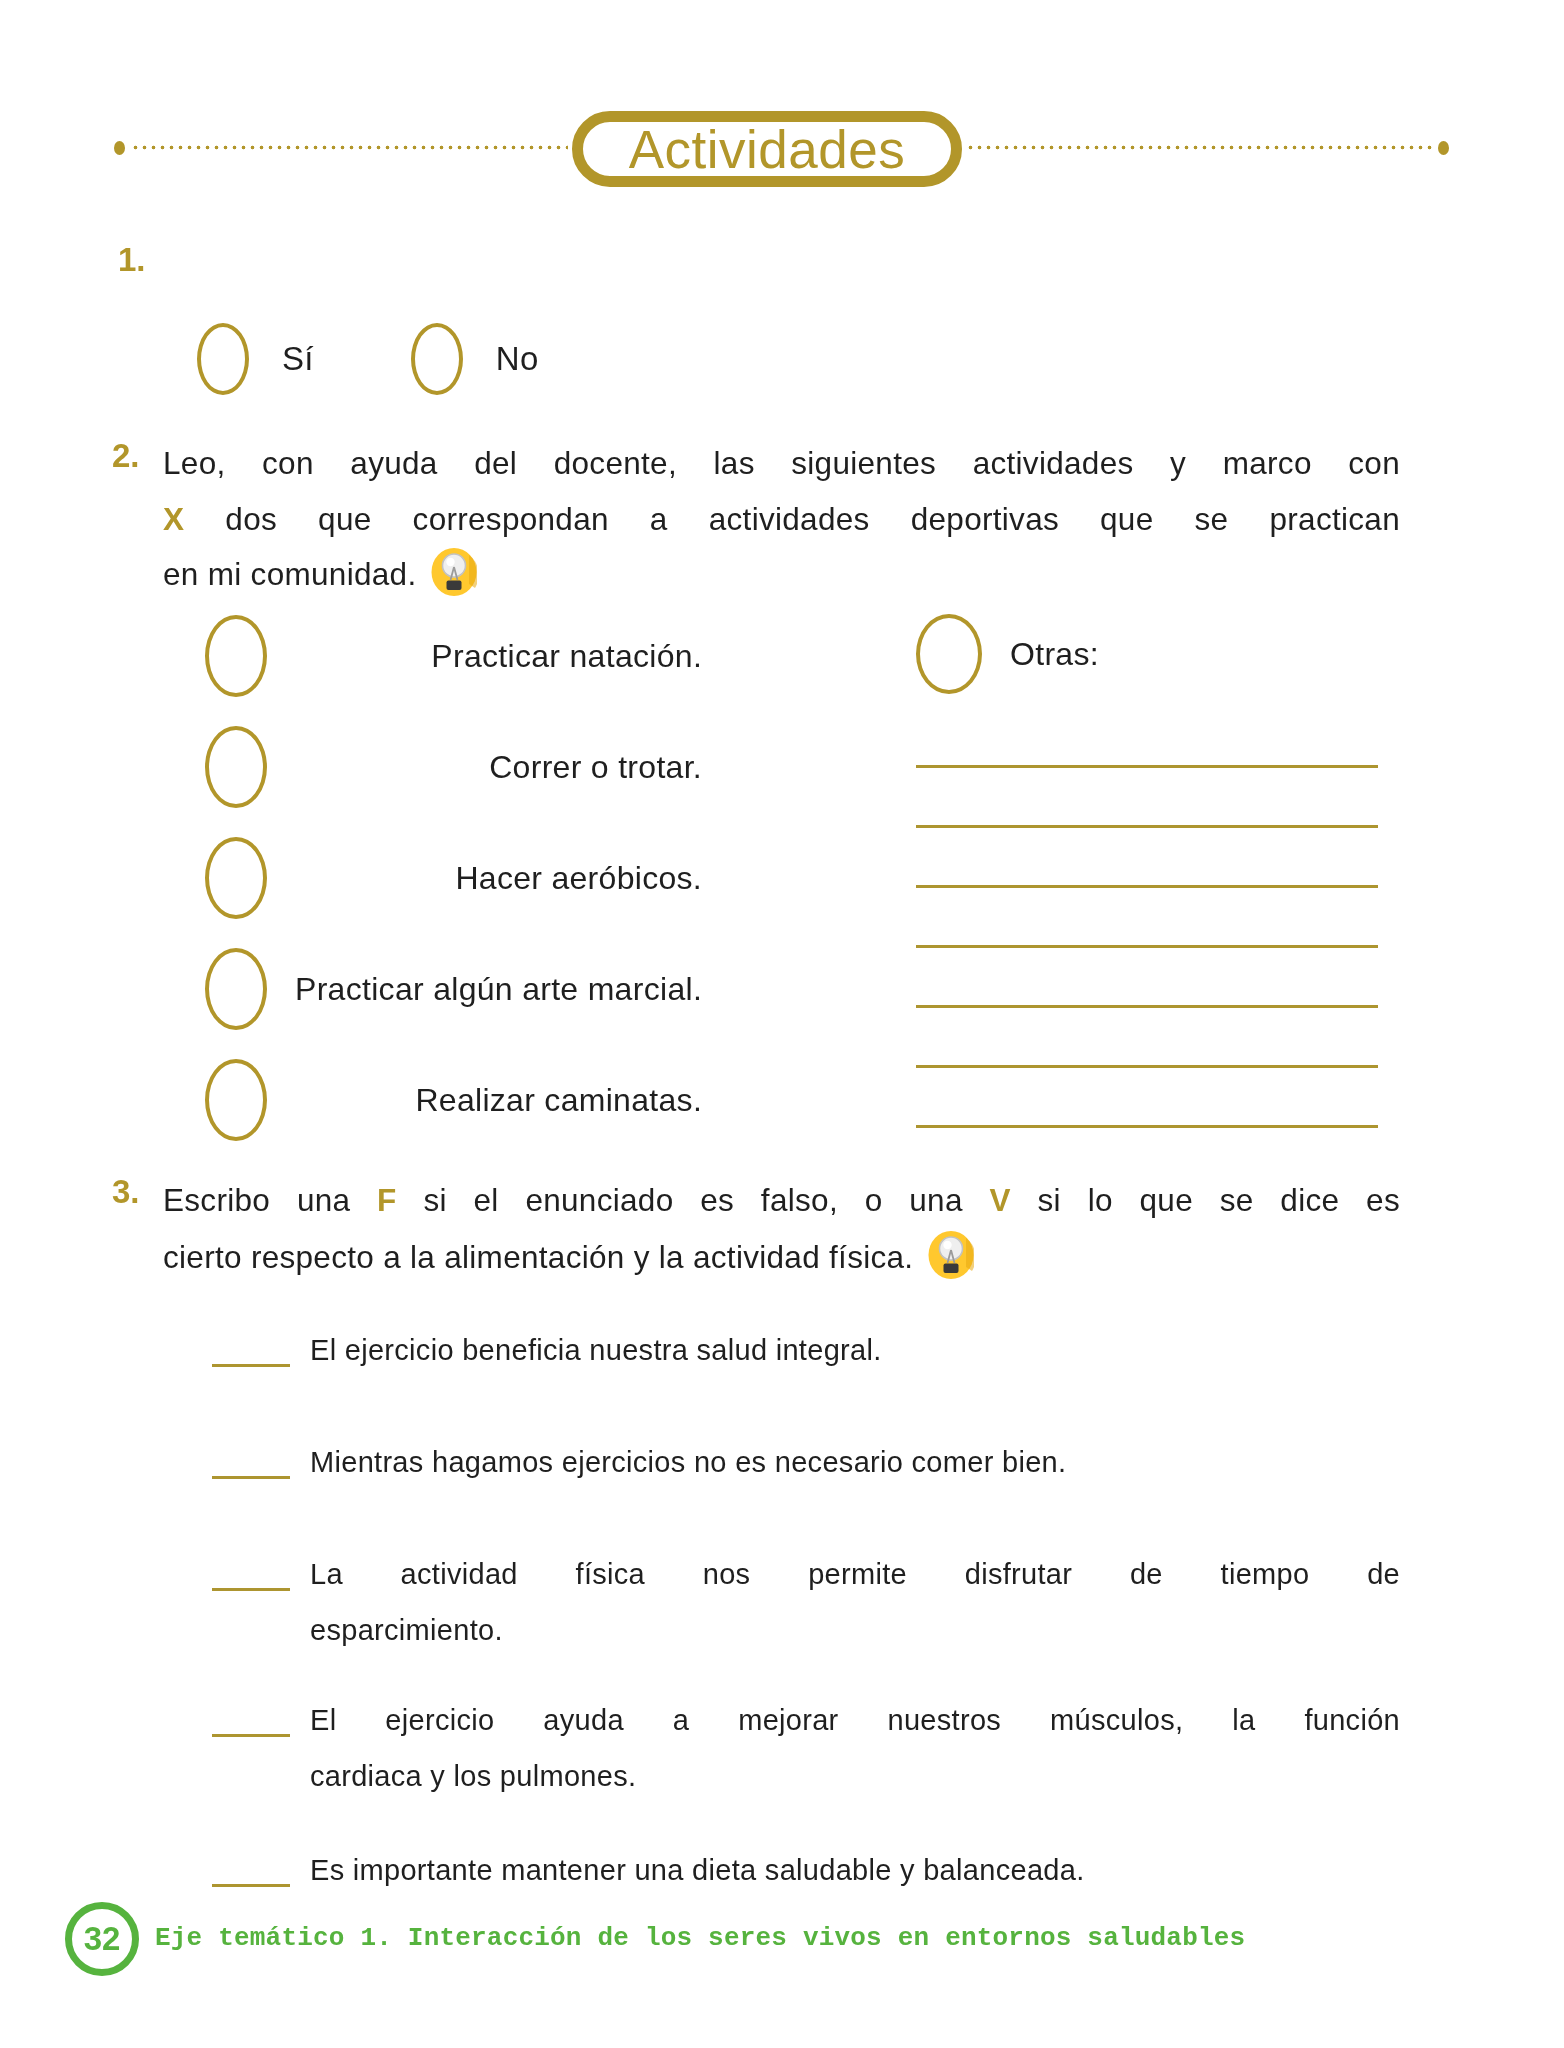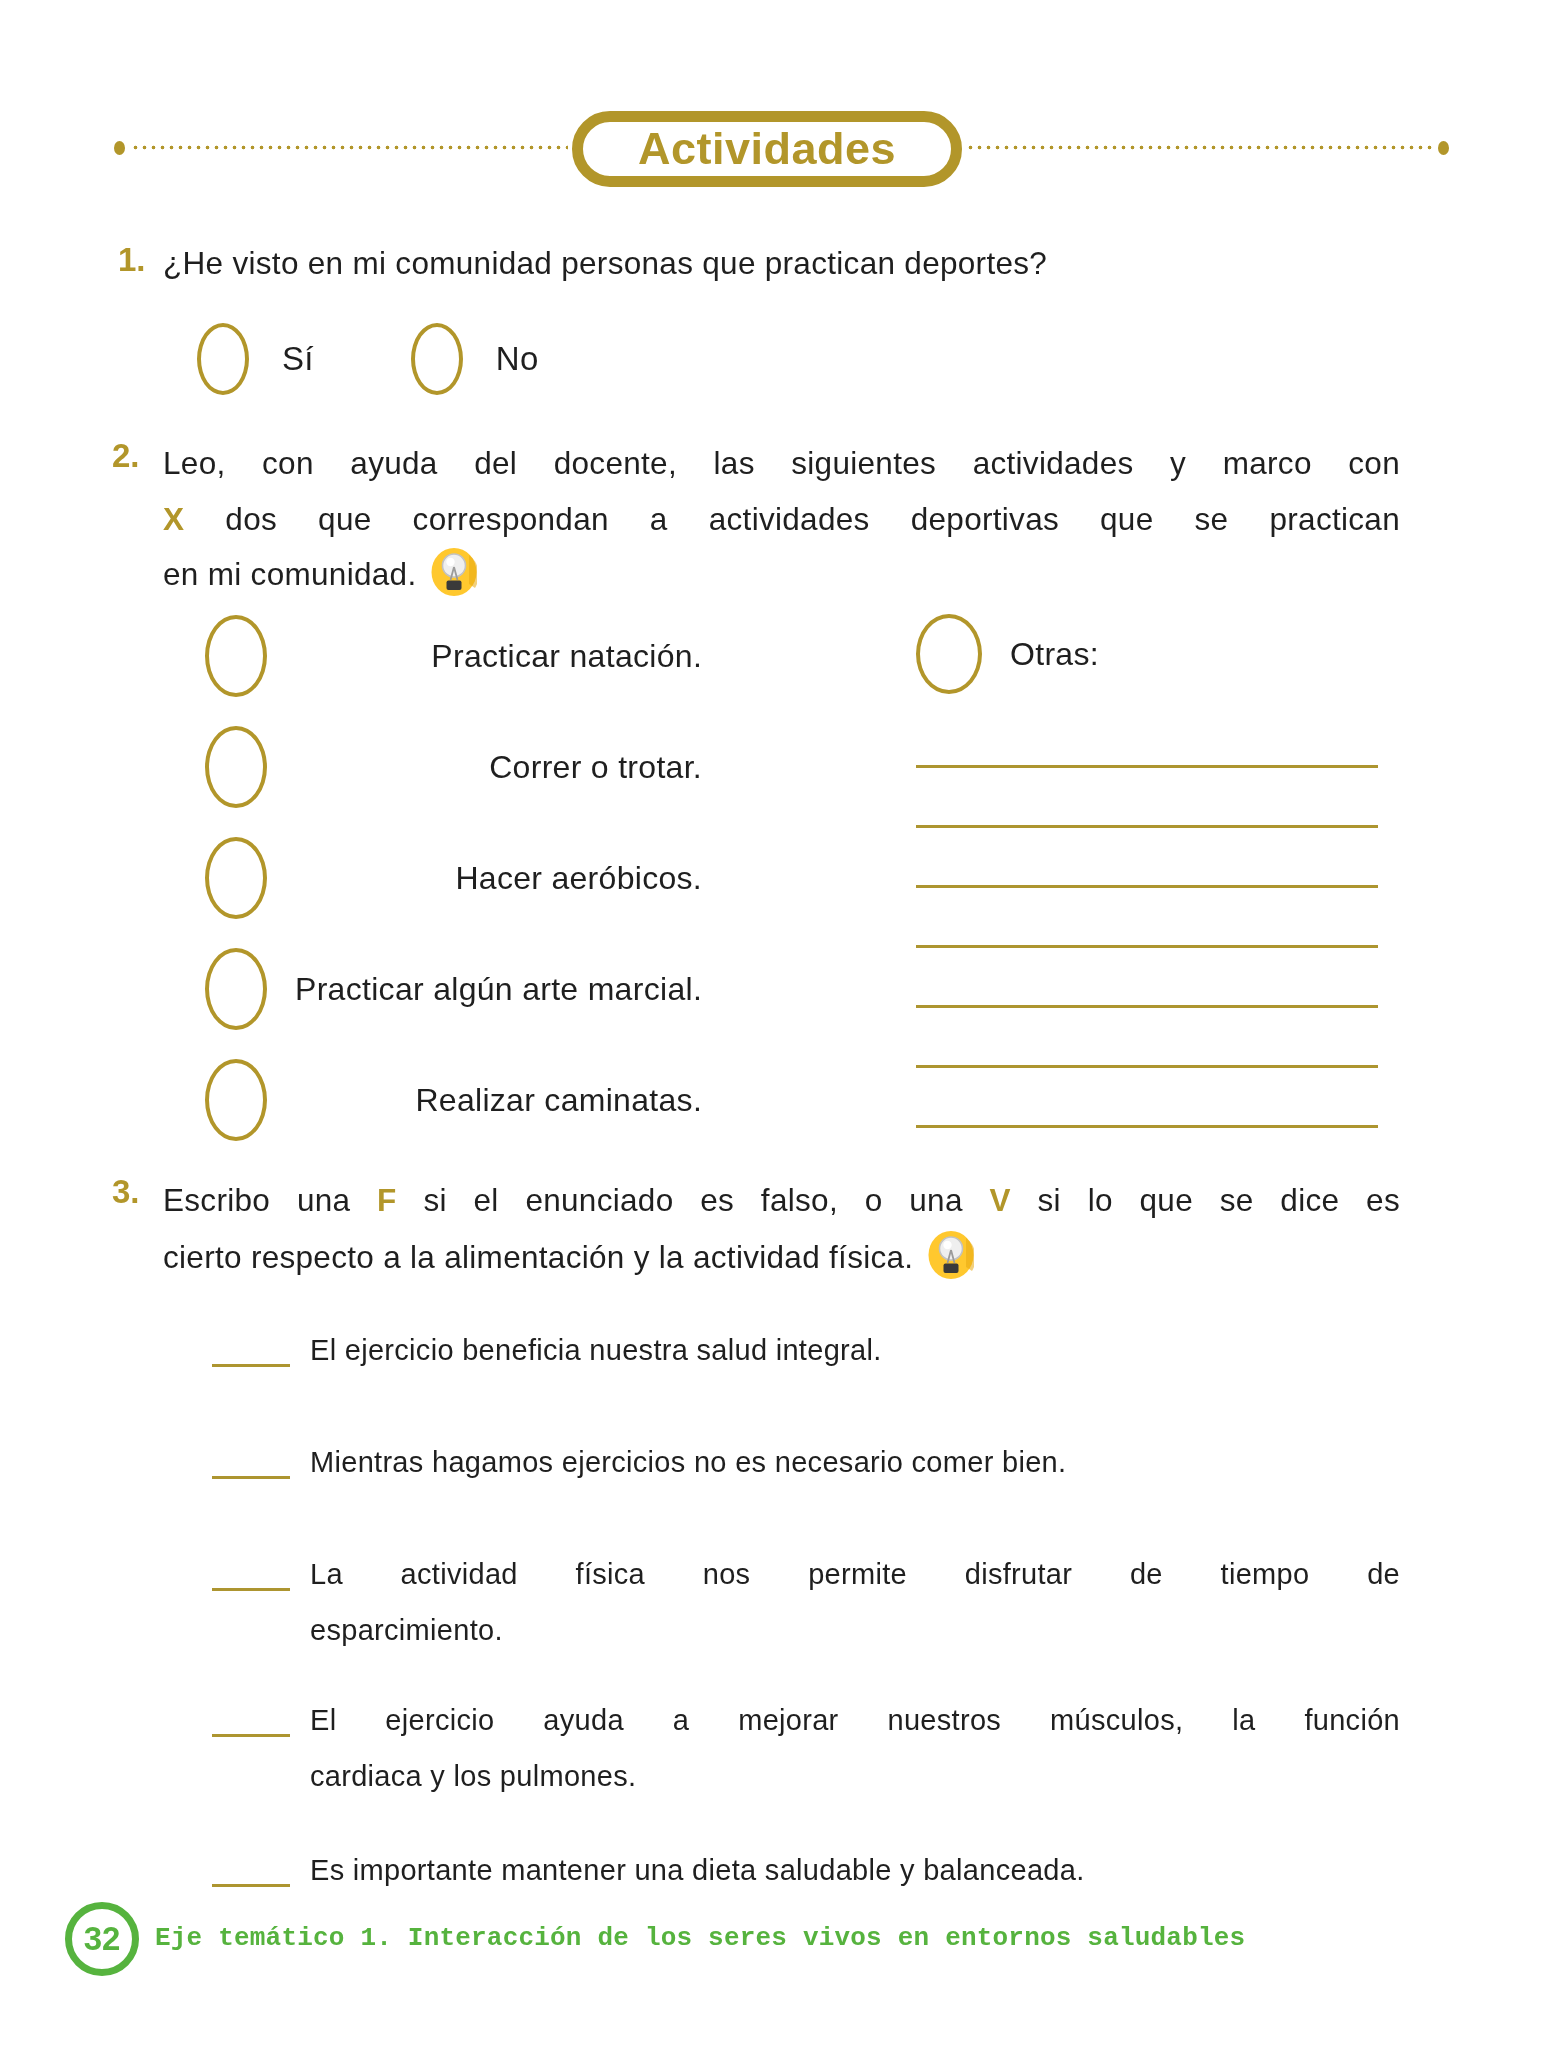--- a/index.html
+++ b/index.html
@@ -10,21 +10,21 @@
   .page{position:relative;width:1564px;height:2048px;background:#ffffff;overflow:hidden;
         font-family:"Liberation Sans","DejaVu Sans",sans-serif;color:var(--ink);}
   
   .dot-seg{position:absolute;height:5px;
     background-image:radial-gradient(circle,var(--gold) 1.7px,rgba(0,0,0,0) 2.1px);
     background-size:9px 5px;background-repeat:repeat-x;background-position:left center;}
   .end-dot{position:absolute;width:11px;height:14px;border-radius:50%;background:var(--gold);}
   .badge{position:absolute;left:572px;top:111px;width:390px;height:76px;box-sizing:border-box;
     border:11px solid var(--gold);border-radius:45px;background:#fff;
     display:flex;align-items:center;justify-content:center;}
-  .badge span{font-size:45px;font-weight:700;color:var(--gold);letter-spacing:0.5px;}
+  .badge span{font-size:53px;font-weight:400;color:var(--gold);letter-spacing:0.5px;}
   
   .qnum{position:absolute;font-size:33px;font-weight:700;color:var(--gold);}
   .qbody{position:absolute;left:163px;width:1237px;font-size:31.5px;letter-spacing:0.3px;line-height:55.5px;}
   .pline{text-align:left;white-space:pre-wrap;}
   .pline.stretch{text-align:justify;text-align-last:justify;}
   .accent{color:var(--gold);font-weight:700;}
   .bulb{vertical-align:-12px;margin-left:6px;}
   
   .optrow{position:absolute;left:197px;top:323px;display:flex;align-items:center;}
   .opt{display:flex;align-items:center;margin-right:97px;}
@@ -58,23 +58,20 @@
     <div class="end-dot" style="left:114px;top:141px;"></div>
     <div class="dot-seg" style="left:131px;top:145px;width:437px;"></div>
     <div class="badge">
       <span>Actividades</span>
     </div>
     <div class="dot-seg" style="left:966px;top:145px;width:468px;"></div>
     <div class="end-dot" style="left:1438px;top:141px;"></div>
   </div>
 
   <div class="qnum" style="left:118px;top:241px;">1.</div>
-  <div class="qbody" style="top:243px;line-height:40px;">
-      <div class="pline"><span>¿He visto en mi comunidad personas que practican deportes?</span></div>
-    </div>
   <div class="optrow">
       <div class="opt">
         <span class="ocircle"></span>
         <span class="olabel">Sí</span>
       </div>
       <div class="opt">
         <span class="ocircle"></span>
         <span class="olabel">No</span>
       </div>
     </div>

